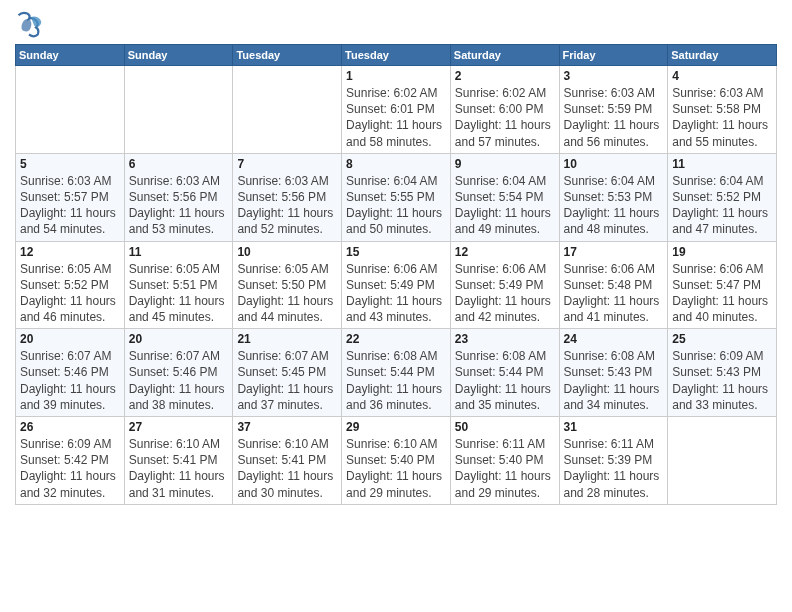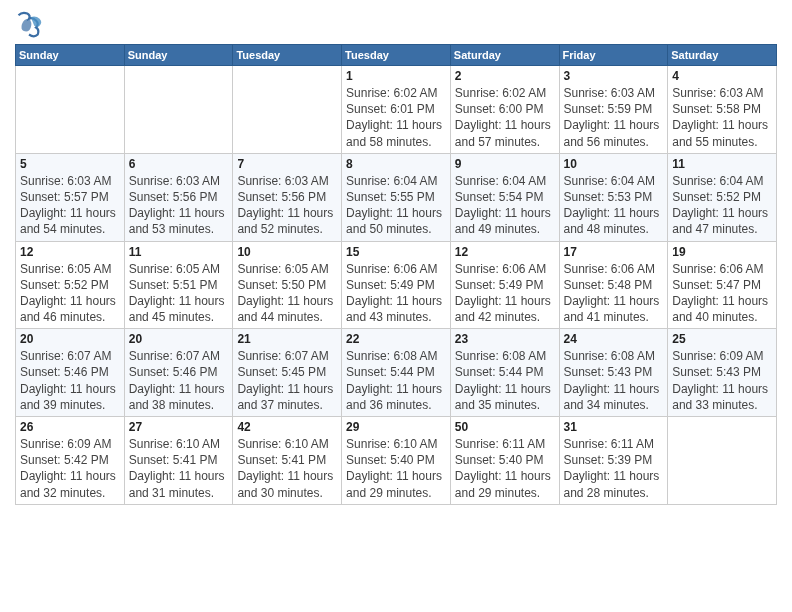--- a/index.html
+++ b/index.html
@@ -319,21 +319,21 @@
 and 32 minutes.</div>
           </td>
           <td>
             <div class="day-number">27</div>
             <div class="day-info" style="white-space: pre-line;">Sunrise: 6:10 AM
 Sunset: 5:41 PM
 Daylight: 11 hours
 and 31 minutes.</div>
           </td>
           <td>
-            <div class="day-number">42</div>
+            <div class="day-number">37</div>
             <div class="day-info" style="white-space: pre-line;">Sunrise: 6:10 AM
 Sunset: 5:41 PM
 Daylight: 11 hours
 and 30 minutes.</div>
           </td>
           <td>
             <div class="day-number">29</div>
             <div class="day-info" style="white-space: pre-line;">Sunrise: 6:10 AM
 Sunset: 5:40 PM
 Daylight: 11 hours

